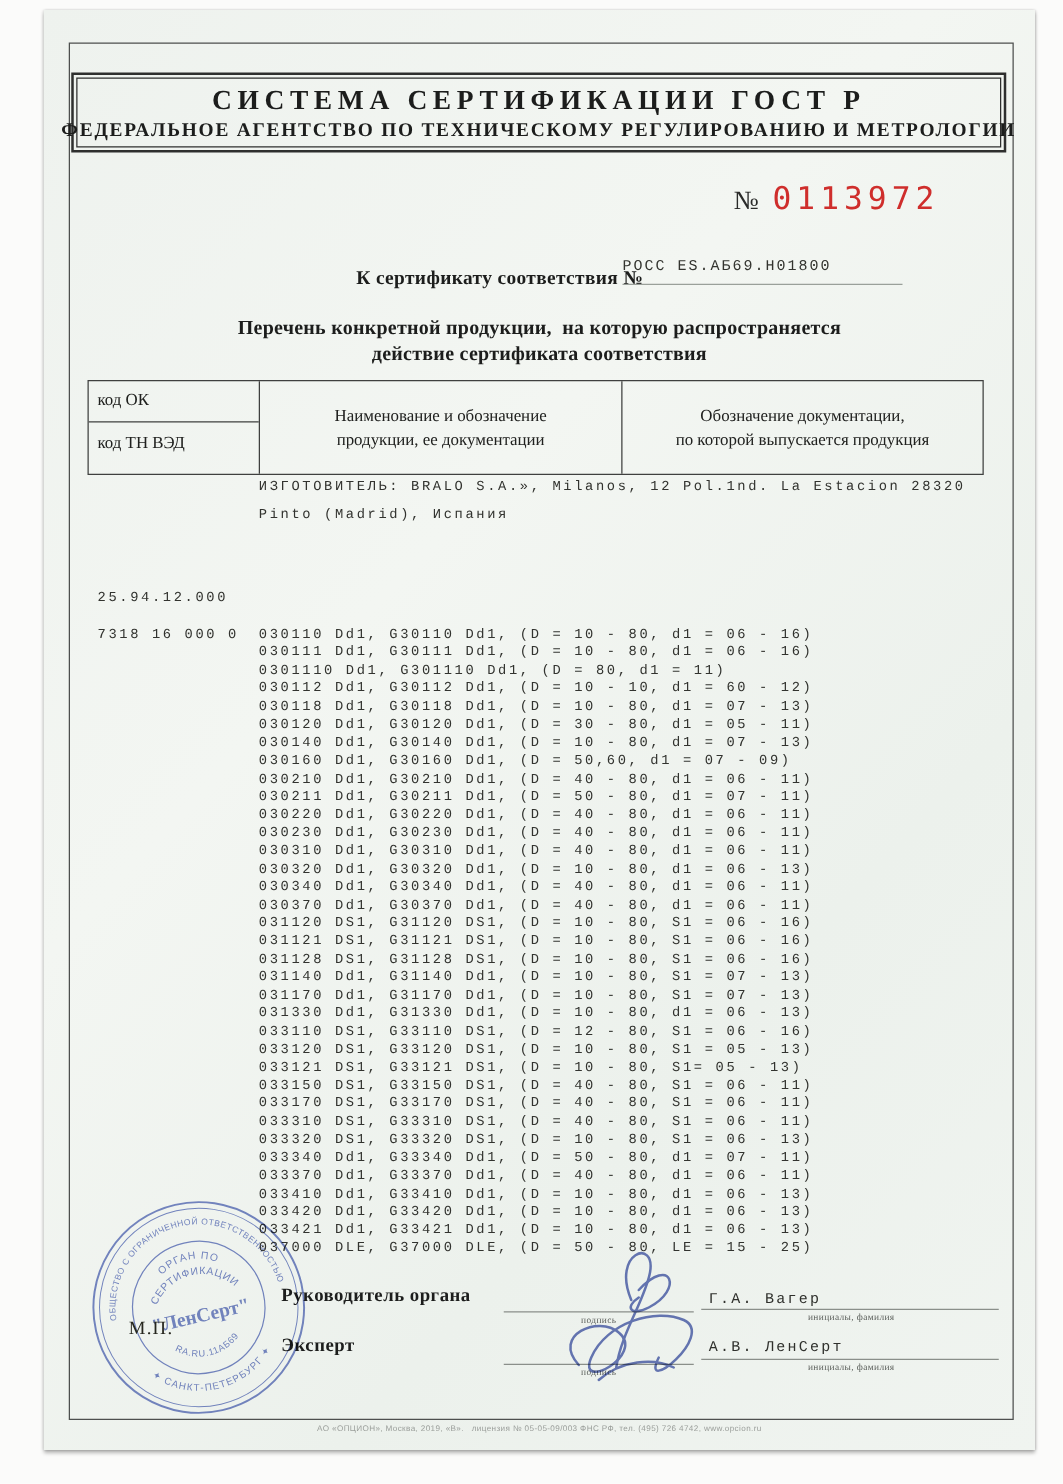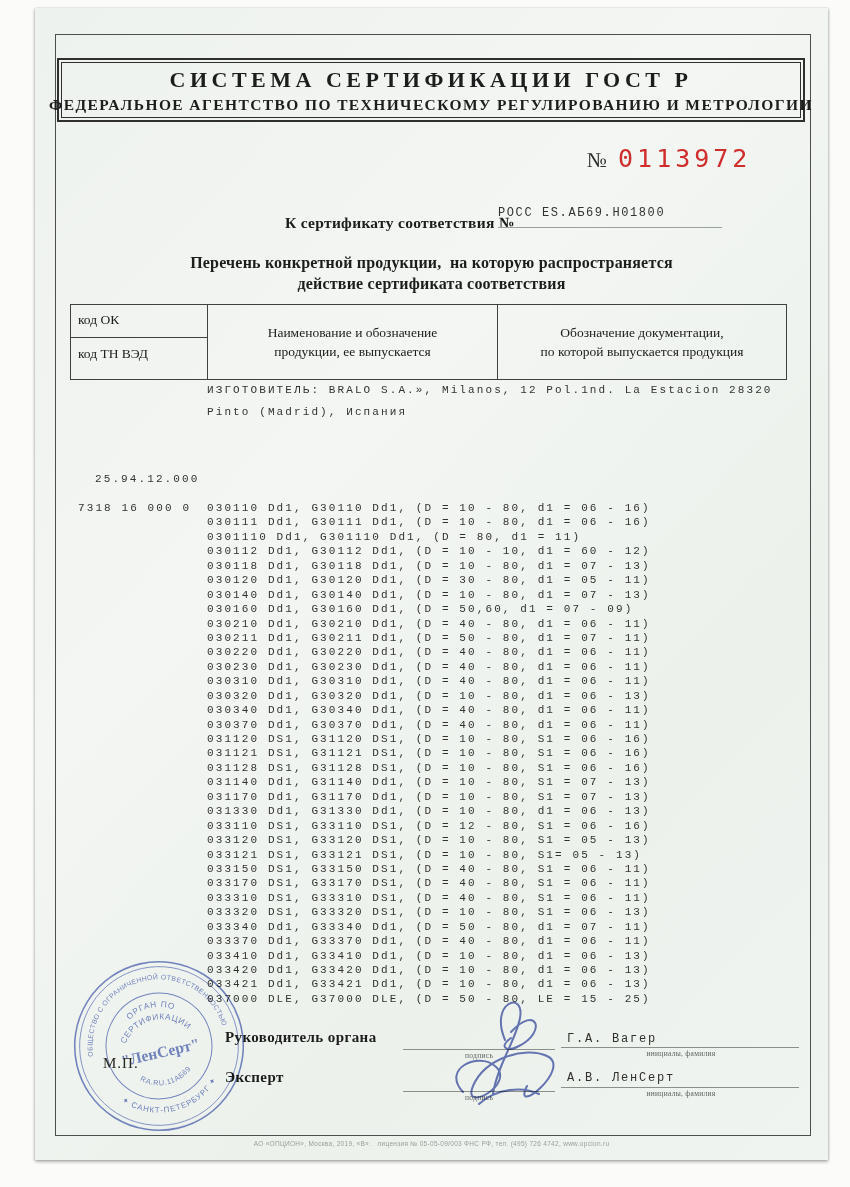--- a/index.html
+++ b/index.html
@@ -62,21 +62,21 @@
   .t-c2{width:290px;border-right:1px solid var(--line-dark);}
   .t-c2,.t-c3{display:flex;flex-direction:column;align-items:center;justify-content:center;
     text-align:center;line-height:19px;}
   .t-c3{flex:1;}
   .mono{
     font-family:"Liberation Mono","DejaVu Sans Mono",monospace;
     font-size:11px;letter-spacing:2.1px;color:#32332f;white-space:pre;position:absolute;
   }
   .manuf1{left:172px;top:376px;}
   .manuf2{left:172px;top:398px;}
-  .code-ok{left:60px;top:465px;}
+  .code-ok{left:43px;top:465px;}
   .product-group{left:172px;top:465px;}
   .code-tnved{left:43px;top:494px;}
   .product-list{
     position:absolute;left:172px;top:493px;
     font-family:"Liberation Mono","DejaVu Sans Mono",monospace;
     font-size:11px;letter-spacing:2.1px;color:#32332f;white-space:pre;
   }
   .product-list div{height:14.45px;line-height:14.45px;}
   .sig-role{position:absolute;left:190px;font-size:15px;font-weight:bold;letter-spacing:.4px;}
   .sig-role.r1{top:1021px;}
@@ -130,21 +130,21 @@
   <div class="subtitle l1">Перечень конкретной продукции,  на которую распространяется</div>
   <div class="subtitle l2">действие сертификата соответствия</div>
 
   <div class="table">
     <div class="t-c1">
       <div class="t-c1-top">код ОК</div>
       <div class="t-c1-bot">код ТН ВЭД</div>
     </div>
     <div class="t-c2">
       <div>Наименование и обозначение</div>
-      <div>продукции, ее выпускается</div>
+      <div>продукции, ее документации</div>
     </div>
     <div class="t-c3">
       <div>Обозначение документации,</div>
       <div>по которой выпускается продукция</div>
     </div>
   </div>
 
   <div class="mono manuf1">ИЗГОТОВИТЕЛЬ: BRALO S.A.», Milanos, 12 Pol.1nd. La Estacion 28320</div>
   <div class="mono manuf2">Pinto (Madrid), Испания</div>
 

